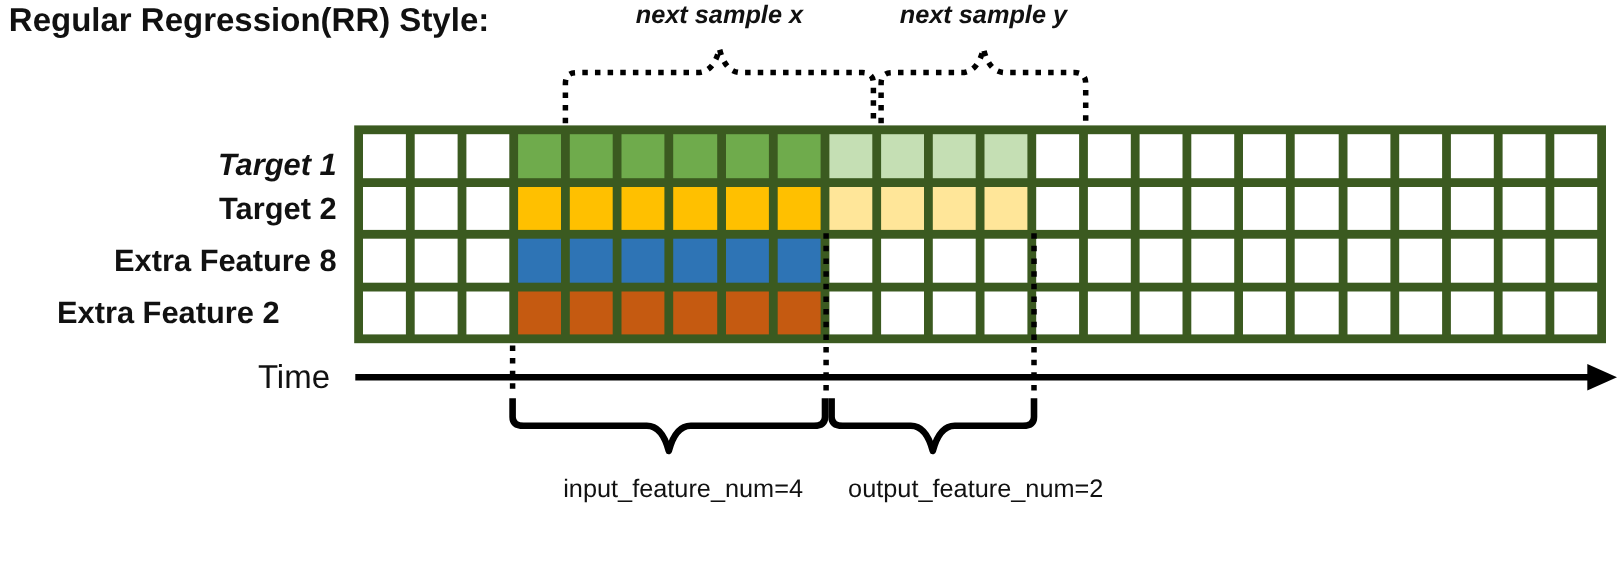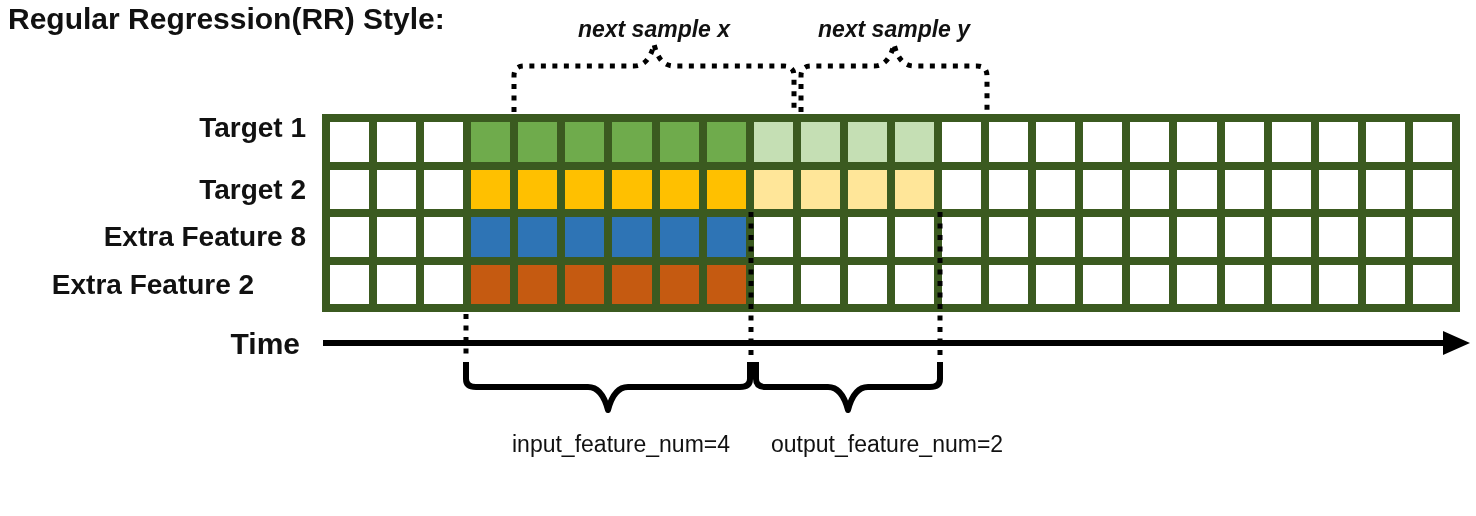--- a/index.html
+++ b/index.html
@@ -16,24 +16,24 @@
     box-sizing:border-box;padding:8px;display:grid;gap:8px;
     grid-template-columns:repeat(24,1fr);grid-template-rows:repeat(4,1fr);
   }
   .cell{background:#ffffff;}
   .row-label{
     position:absolute;left:0;width:306px;text-align:right;
     font-size:28px;font-weight:bold;height:40px;line-height:40px;white-space:nowrap;
   }
   #time-label{
     position:absolute;left:100px;top:327px;width:200px;text-align:right;
-    font-size:30px;font-weight:bold;
+    font-size:30px;font-weight:normal;
   }
   .brace-label{
-    position:absolute;top:16px;width:260px;text-align:center;
+    position:absolute;top:0;width:260px;text-align:center;
     font-size:23px;font-style:italic;font-weight:600;white-space:nowrap;
   }
   #next-x-label{left:524px;}
   #next-y-label{left:764px;}
   .anno-block{
     position:absolute;top:429px;font-size:23px;line-height:30px;white-space:nowrap;
   }
   #input-annotation{left:512px;}
   #output-annotation{left:771px;}
   #overlay{position:absolute;left:0;top:0;pointer-events:none;}
@@ -44,21 +44,21 @@
 <body>
 
 <div id="stage">
 
   <div id="title">Regular Regression(RR) Style:</div>
 
   <div id="next-x-label" class="brace-label">next sample x</div>
   <div id="next-y-label" class="brace-label">next sample y</div>
 
   <div id="row-labels">
-      <div class="row-label" style="top: 108px;">Target 1</div>
+      <div class="row-label" style="top: 130px; font-style: italic;">Target 1</div>
       <div class="row-label" style="top: 169.5px;">Target 2</div>
       <div class="row-label" style="top: 217px;">Extra Feature 8</div>
       <div class="row-label" style="top: 264.5px; text-align: center;">Extra Feature 2</div>
     </div>
 
   <div id="grid" style="background: rgb(59, 90, 32);">
       <div class="cell" style="background: rgb(255, 255, 255);"></div>
       <div class="cell" style="background: rgb(255, 255, 255);"></div>
       <div class="cell" style="background: rgb(255, 255, 255);"></div>
       <div class="cell" style="background: rgb(111, 171, 76);"></div>

